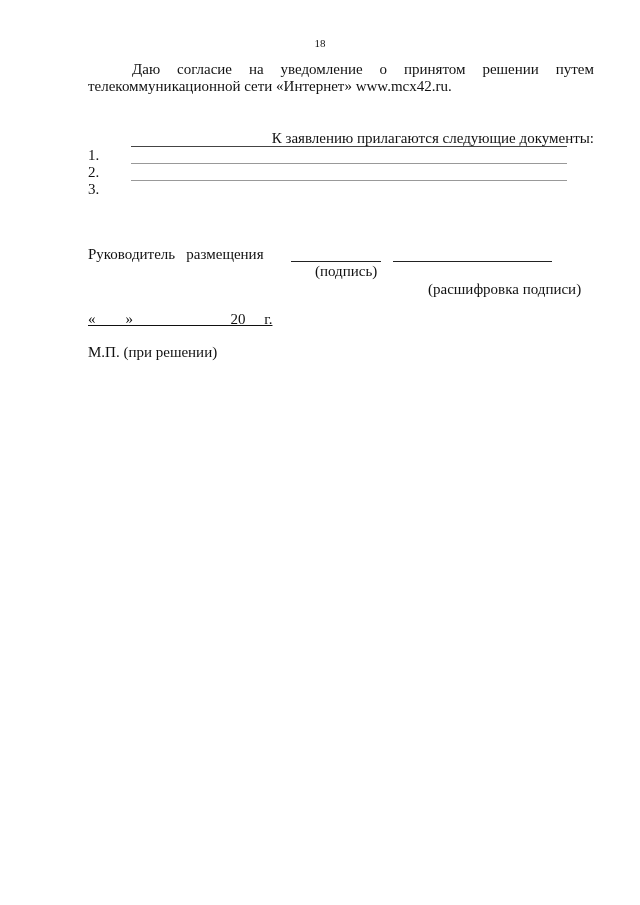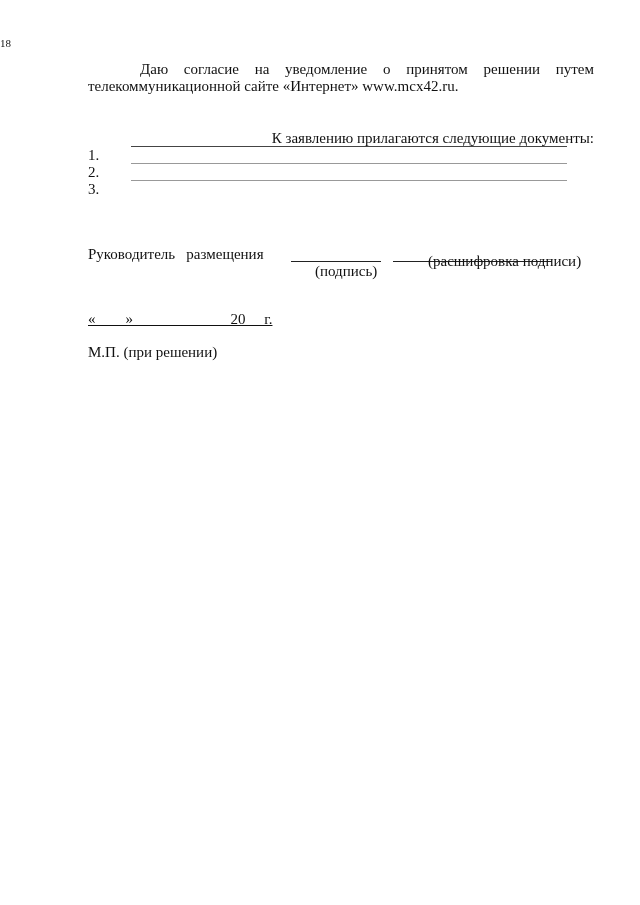--- a/index.html
+++ b/index.html
@@ -1,50 +1,50 @@
 <!DOCTYPE html>
 <html><head>
 <meta charset="utf-8">
 <style>
   html, body { margin:0; padding:0; }
   body { width:640px; height:905px; background:#ffffff; position:relative; overflow:hidden;
          font-family:"Liberation Serif","DejaVu Serif",serif; color:#111; }
   .abs { position:absolute; white-space:nowrap; }
-  .page-num { left:0; width:640px; top:37px; font-size:11px; }
+  .page-num { left:0; width:640px; text-align:center; top:37px; font-size:11px; }
   .para { left:88px; width:506px; font-size:15px; line-height:17px; }
-  .justify { text-align:justify; text-align-last:justify; display:block;margin-left:8px; }
+  .justify { text-align:justify; text-align-last:justify; display:block; }
   .indent { padding-left:44px; }
   .list-line { position:absolute; left:131px; width:436px; border-bottom:1px solid #999; }
   .list-line.first { border-bottom:1.5px solid #444; }
   .small { font-size:15px; }
   .sigline { position:absolute; border-bottom:1px solid #222; }
 </style>
 </head>
 <body>
 
 <div class="abs page-num">18</div>
 
 <div class="abs para" style="top:61px;">
   <span class="justify indent">Даю согласие на уведомление о принятом решении путем</span>
-  <span style="display:block;">телекоммуникационной сайте «Интернет» www.mcx42.ru.</span>
+  <span style="display:block;">телекоммуникационной сети «Интернет» www.mcx42.ru.</span>
 </div>
 
 <div class="abs para" style="top:130px;text-align:right;">К заявлению прилагаются следующие документы:</div>
 
 <div class="abs para" style="top:147px;">1.</div>
 <div class="list-line first" style="top:146px;"></div>
 <div class="abs para" style="top:164px;">2.</div>
 <div class="list-line" style="top:163px;"></div>
 <div class="abs para" style="top:181px;">3.</div>
 <div class="list-line" style="top:180px;"></div>
 
 <div class="abs para" style="top:246px; white-space:pre;">Руководитель   размещения</div>
 <div class="sigline" style="left:291px; width:90px; top:245px; height:16px;"></div>
 <div class="sigline" style="left:393px; width:159px; top:245px; height:16px;"></div>
 <div class="abs small" style="left:315px; top:263px;">(подпись)</div>
-<div class="abs small" style="left:428px; top:253px;">(расшифровка подписи)</div>
+<div class="abs small" style="left:428px; top:281px;">(расшифровка подписи)</div>
 
 <div class="abs para" style="top:311px;text-decoration:underline;">«____» ____________ 20__ г.</div>
 
 <div class="abs para" style="top:344px;">
   <span>М.П.</span>
   <span class="small">(при решении)</span>
 </div>
 
 </body></html>

